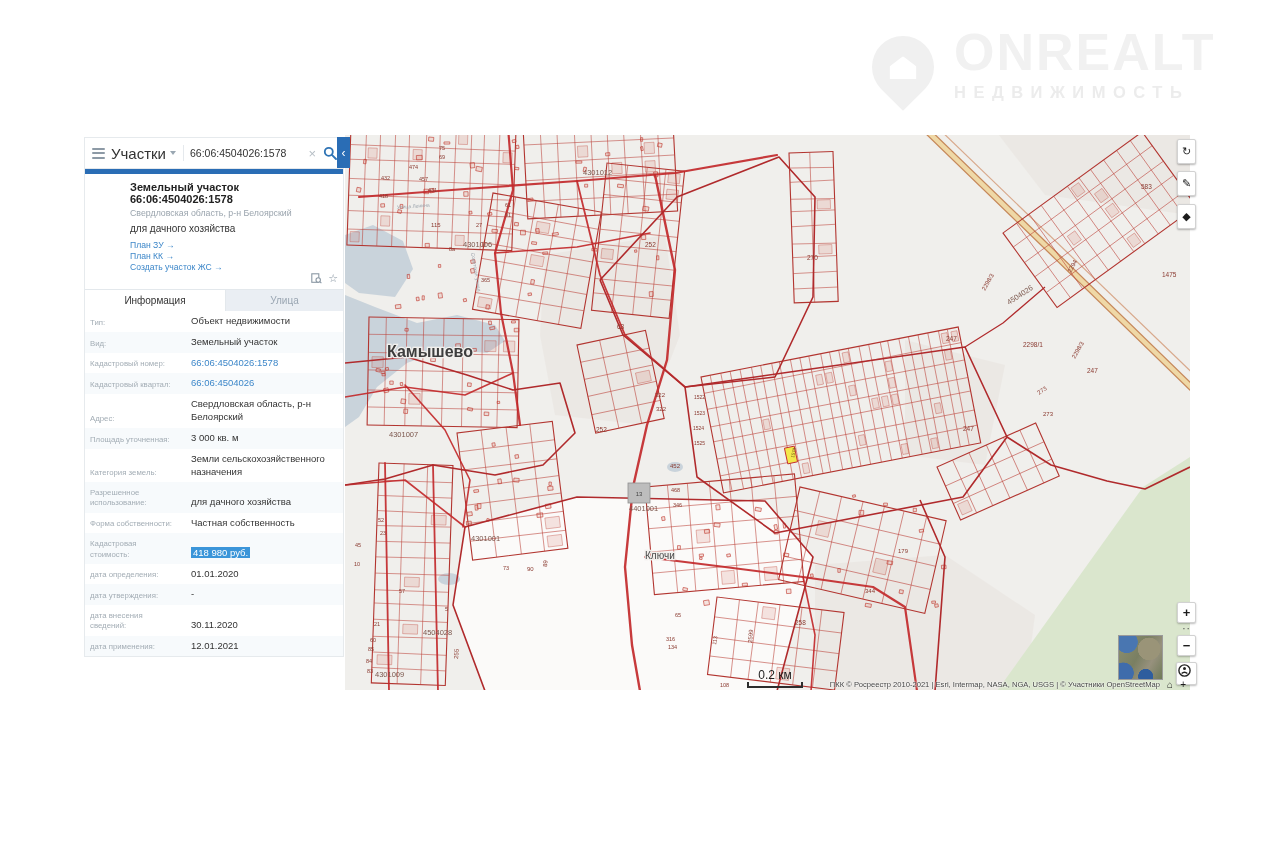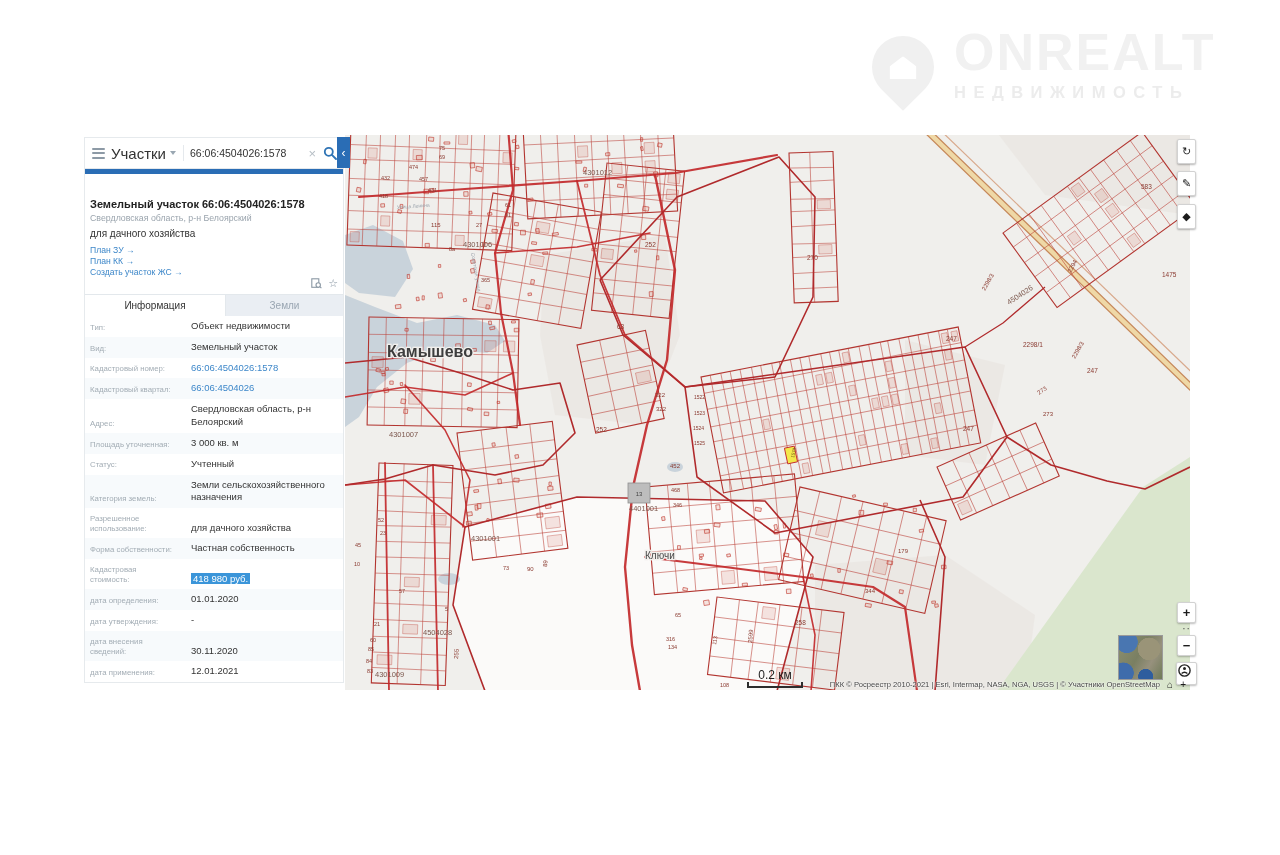--- a/index.html
+++ b/index.html
@@ -60,21 +60,21 @@
         border-top:4px solid #9aa7b2;margin-right:7px;}
   .divider{width:1px;height:16px;background:#e5e9ed;margin-right:6px;}
   .query{border:none;outline:none;font-size:10.5px;color:#333;flex:1;min-width:0;font-family:inherit;
          background:transparent;padding:0;}
   .clear{color:#b6bec5;font-size:13px;margin:0 5px;cursor:pointer;line-height:1;}
   .sbtn{margin:0 2px;display:flex;background:none;border:none;padding:0;cursor:pointer;}
   .collapse{position:absolute;right:-7px;top:-1px;width:13px;height:31px;background:#2a6db5;color:#fff;
             font-size:12px;display:flex;align-items:center;justify-content:center;cursor:pointer;border:none;padding:0;}
   .bluebar{height:5px;background:#2a6db5;}
 
-  .head{padding:24px 5px 5px;}
+  .head{padding:7px 5px 5px;margin-left:40px;}
   .title{font-size:11px;font-weight:bold;color:#222;}
   .loc{font-size:8.8px;color:#9aa4ad;margin-top:3px;}
   .usage{font-size:10px;color:#333;margin-top:5px;}
   .links{display:flex;margin-top:6px;gap:1px;flex-direction:column;}
   .link{font-size:8.6px;color:#3d87c9;white-space:nowrap;cursor:pointer;}
   .hicons{margin-left:auto;display:flex;gap:6px;align-items:center;}
   .star{font-size:11px;color:#8b98a4;line-height:1;cursor:pointer;}
 
   .tabs{display:flex;border-top:1px solid #e3e8ec;}
   .tab{height:21px;display:flex;align-items:center;justify-content:center;font-size:10px;cursor:pointer;}
@@ -701,21 +701,21 @@
             <circle cx="7.2" cy="7" r="2.2" fill="#fff" stroke="#8b98a4" stroke-width="1.1"></circle>
             <line x1="8.8" y1="8.6" x2="10.4" y2="10.2" stroke="#8b98a4" stroke-width="1.1"></line>
           </svg>
           <span class="star">☆</span>
         </span>
       </div>
     </div>
 
     <div class="tabs">
       <div class="tab active">Информация</div>
-      <div class="tab inactive">Земли</div>
+      <div class="tab inactive">Улица</div>
     </div>
 
     <div id="fields">
         <div class="row">
           <div class="flabel">Тип:</div>
           <div class="fvalue">Объект недвижимости</div>
         </div>
         <div class="row">
           <div class="flabel">Вид:</div>
           <div class="fvalue">Земельный участок</div>
@@ -730,24 +730,20 @@
         </div>
         <div class="row">
           <div class="flabel">Адрес:</div>
           <div class="fvalue">Свердловская область, р-н Белоярский</div>
         </div>
         <div class="row">
           <div class="flabel">Площадь уточненная:</div>
           <div class="fvalue">3 000 кв. м</div>
         </div>
         <div class="row">
-          <div class="flabel">Статус:</div>
-          <div class="fvalue">Учтенный</div>
-        </div>
-        <div class="row">
           <div class="flabel">Категория земель:</div>
           <div class="fvalue">Земли сельскохозяйственного назначения</div>
         </div>
         <div class="row">
           <div class="flabel">Разрешенное использование:</div>
           <div class="fvalue">для дачного хозяйства</div>
         </div>
         <div class="row">
           <div class="flabel">Форма собственности:</div>
           <div class="fvalue">Частная собственность</div>

